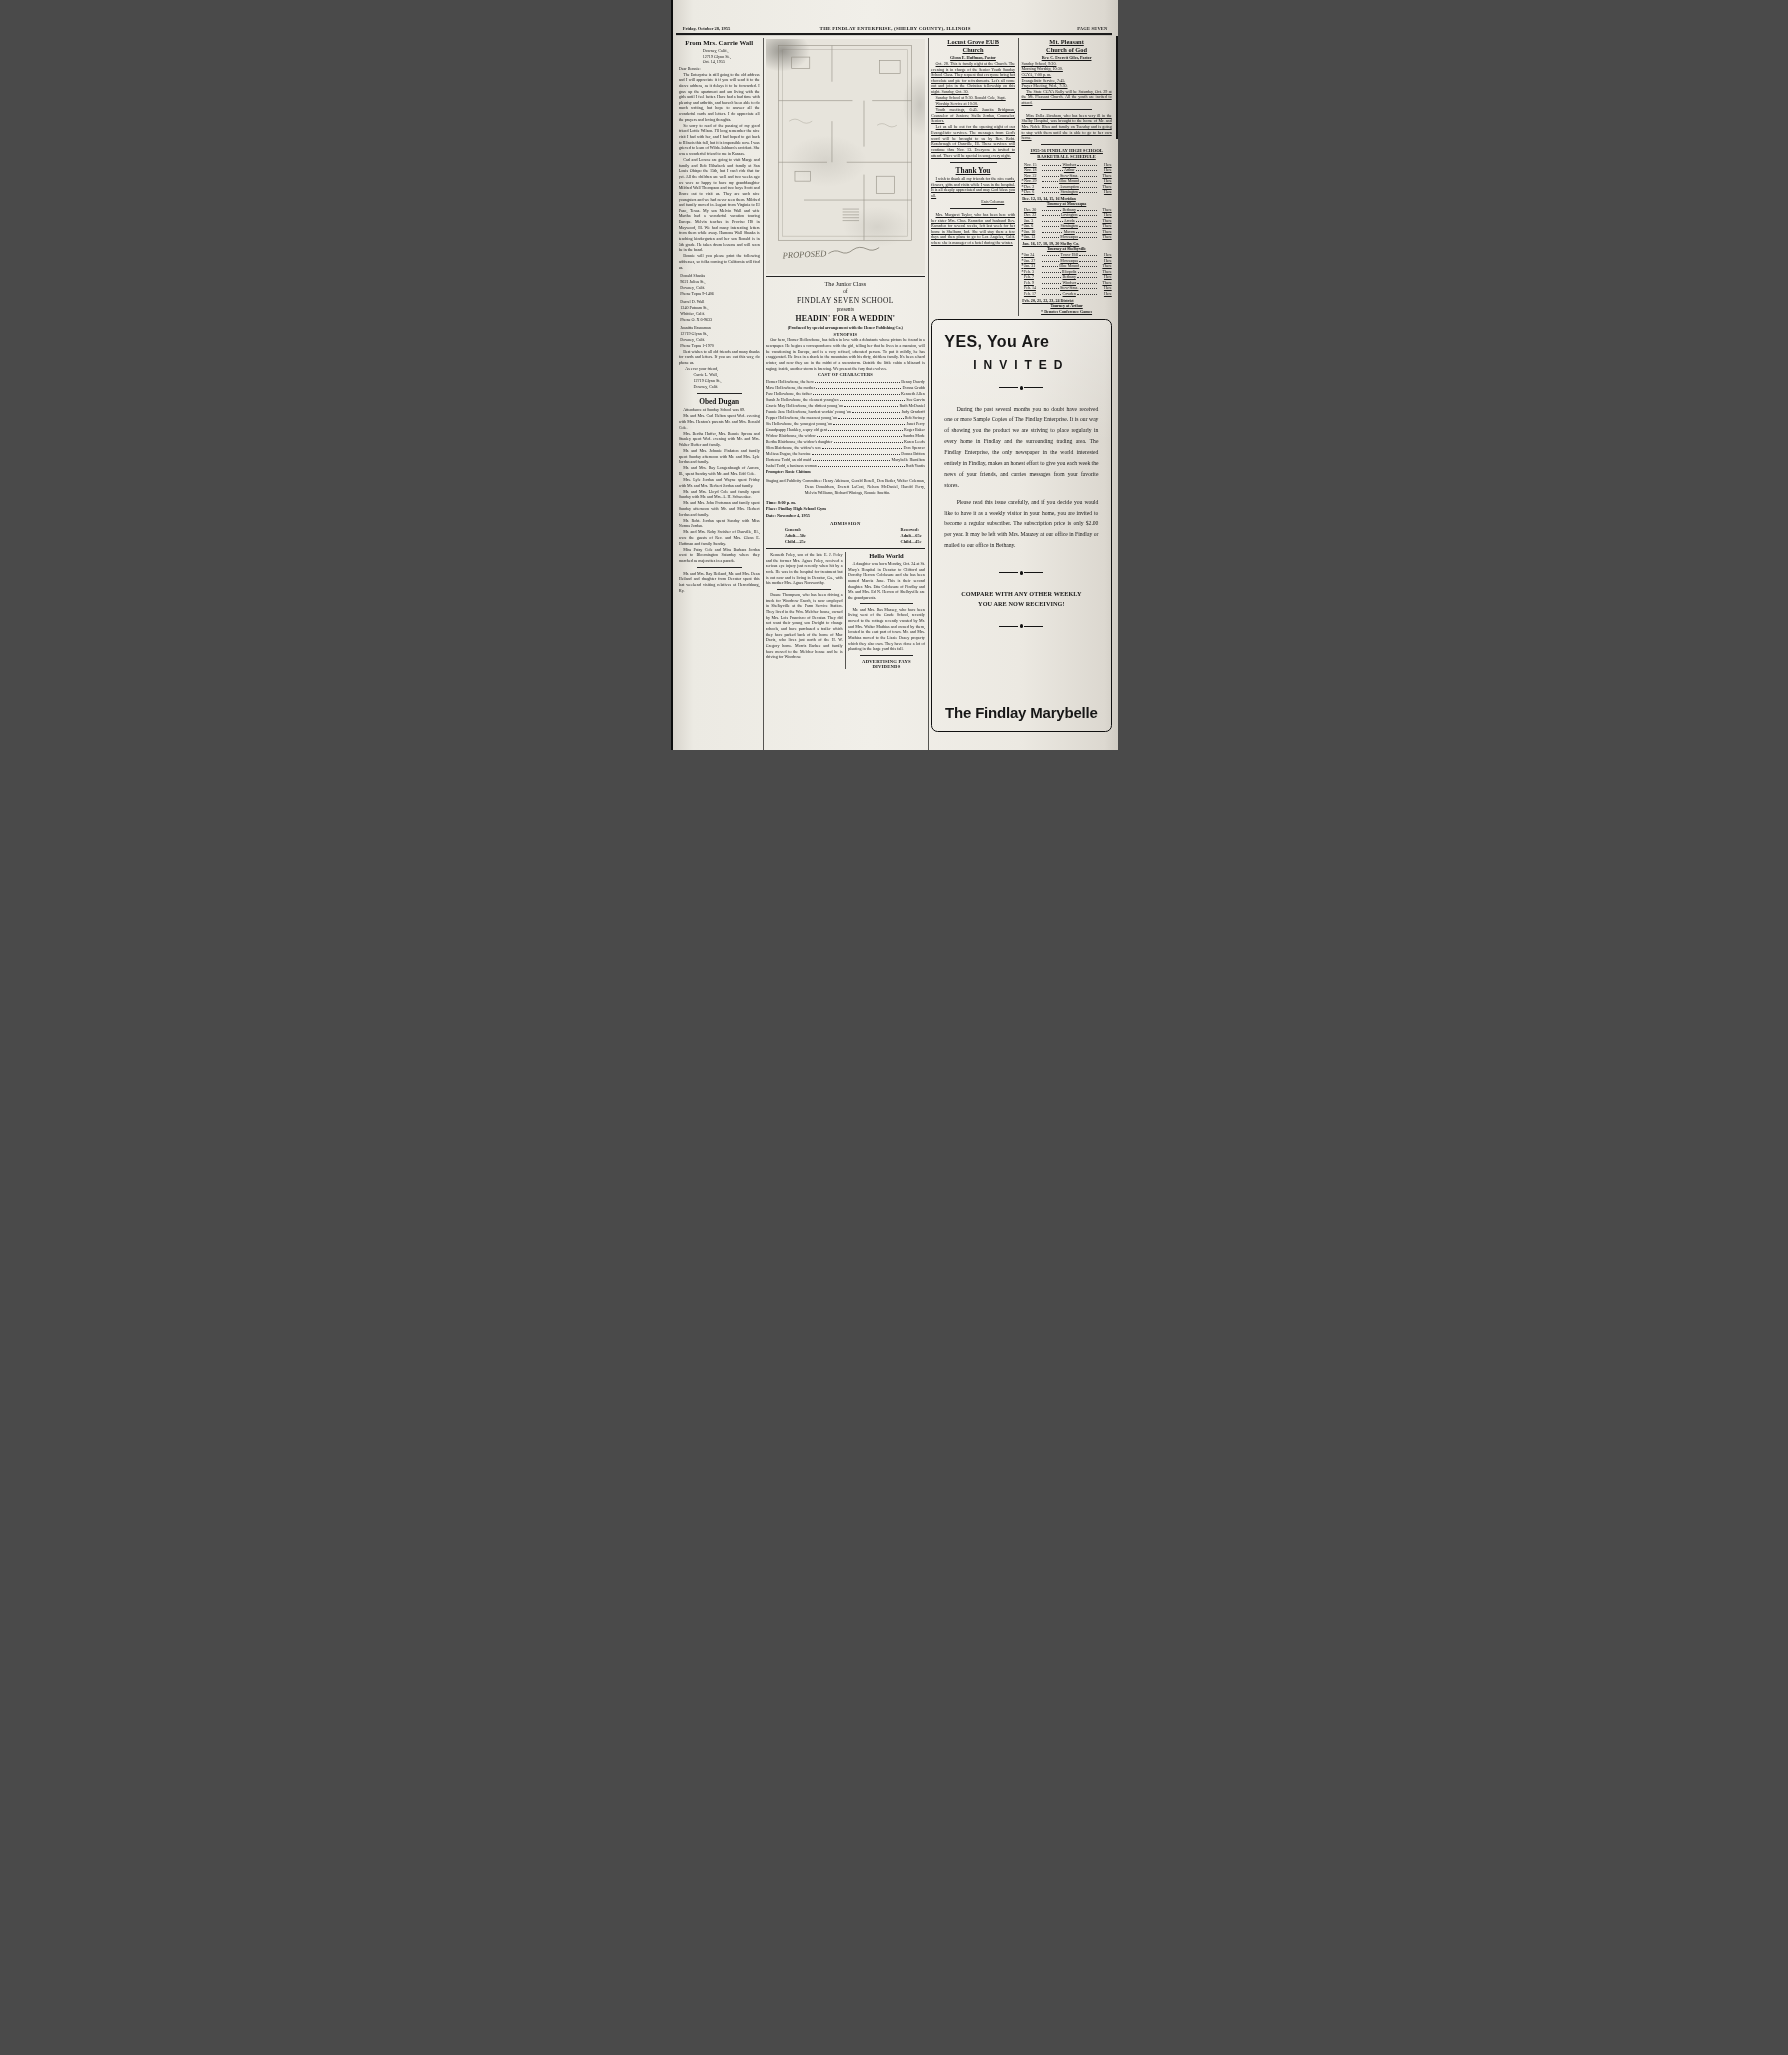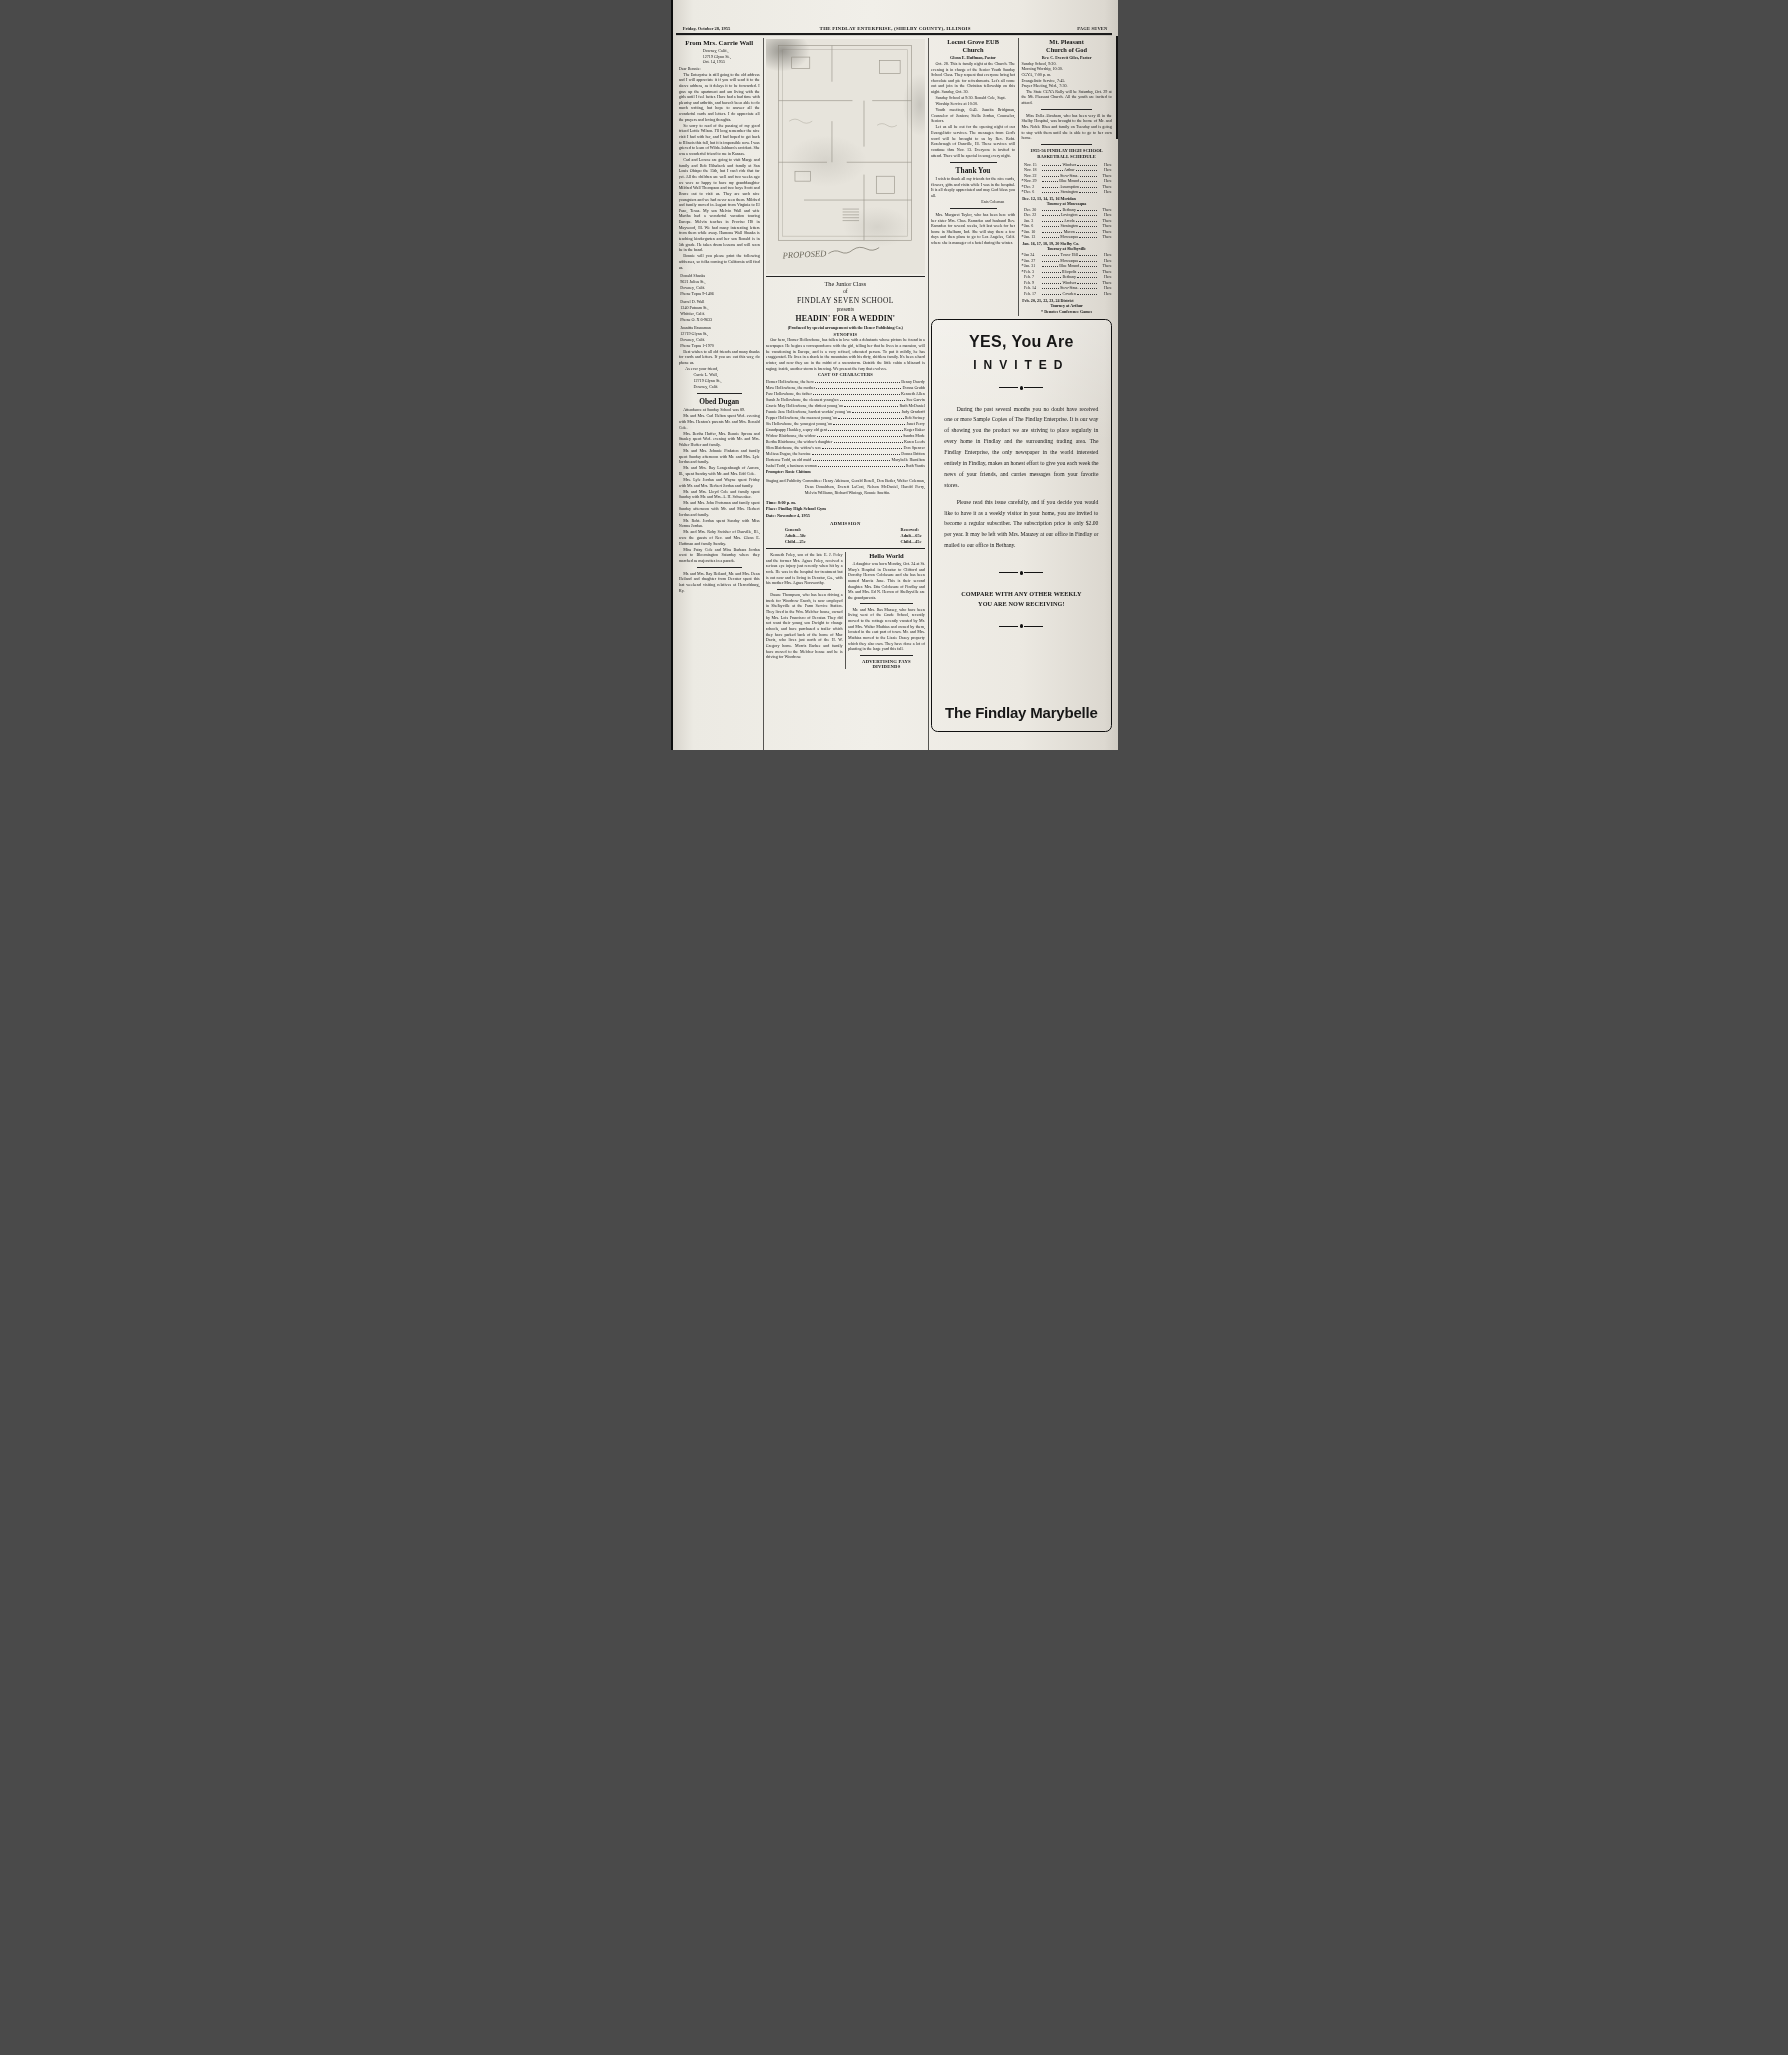--- a/index.html
+++ b/index.html
@@ -12,21 +12,21 @@
   .hdr .l{flex:1;font-size:4.5px;font-weight:bold;}
   .hdr .c{flex:2;text-align:center;font-size:5px;font-weight:bold;letter-spacing:0.2px;}
   .hdr .r{flex:1;text-align:right;font-size:4.5px;font-weight:bold;letter-spacing:0.2px;}
   .hrule{height:1.2px;background:#1b1b1b;margin:0 5.8px;box-shadow:0 0.8px 0 rgba(20,20,20,.15);}
   .cols{display:flex;gap:2.9px;padding:3.3px 5.8px 0 8.2px;height:715px;}
   .vr{width:0.4px;background:#23221f;opacity:.75;}
   .col{overflow:hidden;}
   .col1{width:81px;}
   .col2{width:159px;}
   .grp{flex:1;display:flex;flex-direction:column;}
-  .grp-top{display:flex;gap:3px;height:278px;overflow:hidden;}
+  .grp-top{display:flex;gap:3px;height:278px;overflow:hidden;text-decoration:underline;}
   .col3{width:84px;}
   .col4{flex:1;}
   
   .bt{font-size:4.1px;line-height:1.38;text-align:justify;}
   .bt p,p.bt{margin:0 0 0.4px;}
   .ind{text-indent:4.5px;}
   .h1a{font-size:6.8px;font-weight:bold;text-align:center;margin:0.8px 0 2.1px;}
   .h1b{font-size:7.4px;font-weight:bold;text-align:center;margin:1.6px 0 1.6px;}
   .h2l{font-size:6.4px;font-weight:bold;text-align:center;line-height:1.25;margin:0 0 0.8px;white-space:pre-line;}
   .pastor{font-size:4.1px;font-weight:bold;text-align:center;margin:0 0 1.2px;}
@@ -76,21 +76,21 @@
   .g .pre{width:2.5px;font-weight:bold;}
   .g .gd{width:16.4px;white-space:nowrap;}
   .g .gs{width:13.6px;text-align:right;white-space:nowrap;}
   .note{font-size:4.1px;font-weight:bold;margin:1.2px 0 1.2px;}
   .note .n1{text-align:left;padding-left:0.8px;}
   .note .n2{text-align:center;}
   .fnote{font-size:4.1px;font-weight:bold;text-align:center;margin-top:1.6px;}
   
   .ad{height:413px;margin-top:3.3px;border:1.6px solid #101010;border-radius:6.6px;
     padding:12.3px 12.3px 10px;box-sizing:border-box;display:flex;flex-direction:column;
-    background:linear-gradient(180deg,rgba(255,255,255,.25),rgba(255,255,255,0) 30%);align-items:center;}
+    background:linear-gradient(180deg,rgba(255,255,255,.25),rgba(255,255,255,0) 30%);}
   .yes1{font-family:"Liberation Sans",sans-serif;font-weight:bold;font-size:16px;letter-spacing:0.4px;margin:0.8px 0 4.1px;}
   .yes2{font-family:"Liberation Sans",sans-serif;font-weight:bold;font-size:12px;text-align:center;letter-spacing:7px;margin:2.5px 0 0;}
   .orn{display:flex;align-items:center;justify-content:center;margin:14px 0;}
   .orn::before,.orn::after{content:"";width:19px;height:1px;background:#141414;}
   .orn .dot{width:3.7px;height:3.7px;border-radius:50%;background:#141414;margin:0 1.2px;}
   .adp{font-size:5.6px;line-height:1.95;text-align:justify;text-indent:12.3px;margin:0 0 5.8px;}
   .cmp{font-size:6.2px;font-weight:bold;text-align:center;line-height:1.75;letter-spacing:0.1px;white-space:pre-line;}
   .brand{font-family:"Liberation Sans",sans-serif;font-weight:bold;font-size:15px;letter-spacing:-0.2px;text-align:center;white-space:nowrap;margin-top:auto;}
 </style>
 </head>

